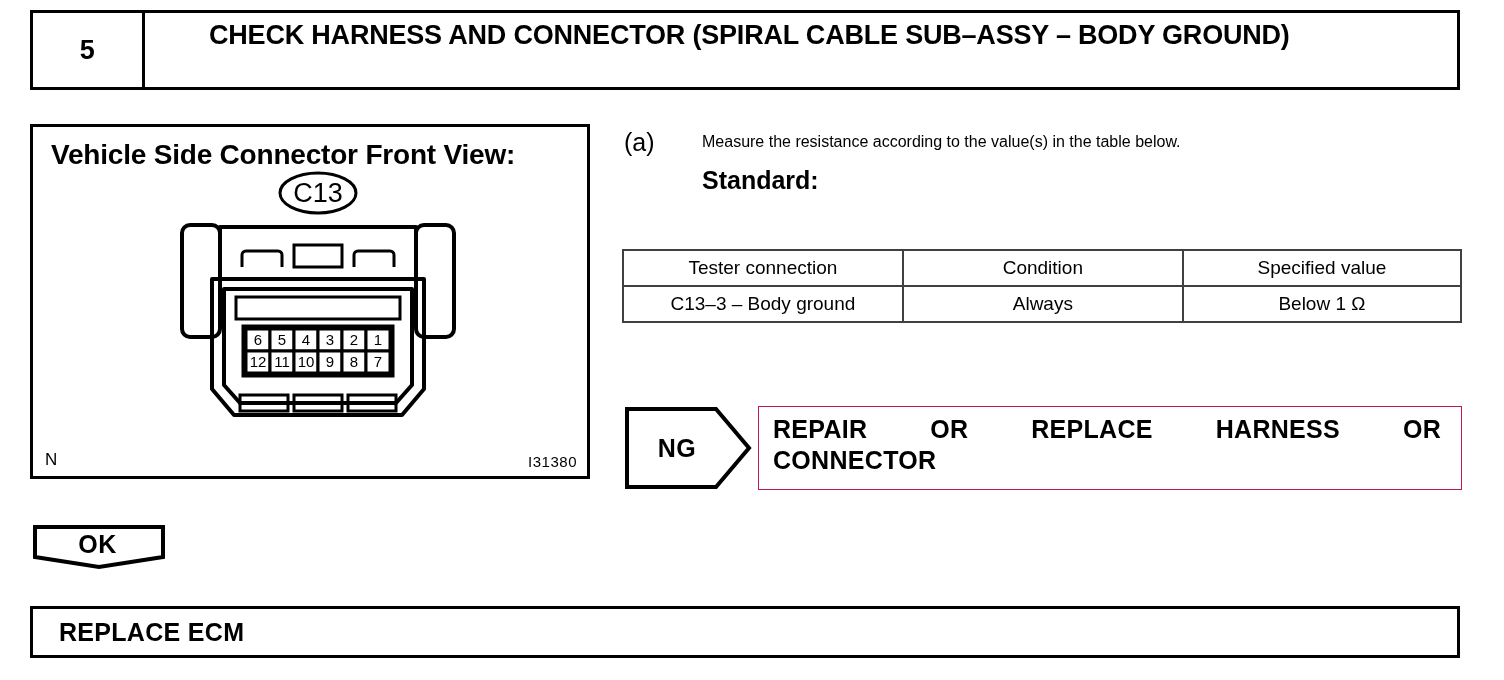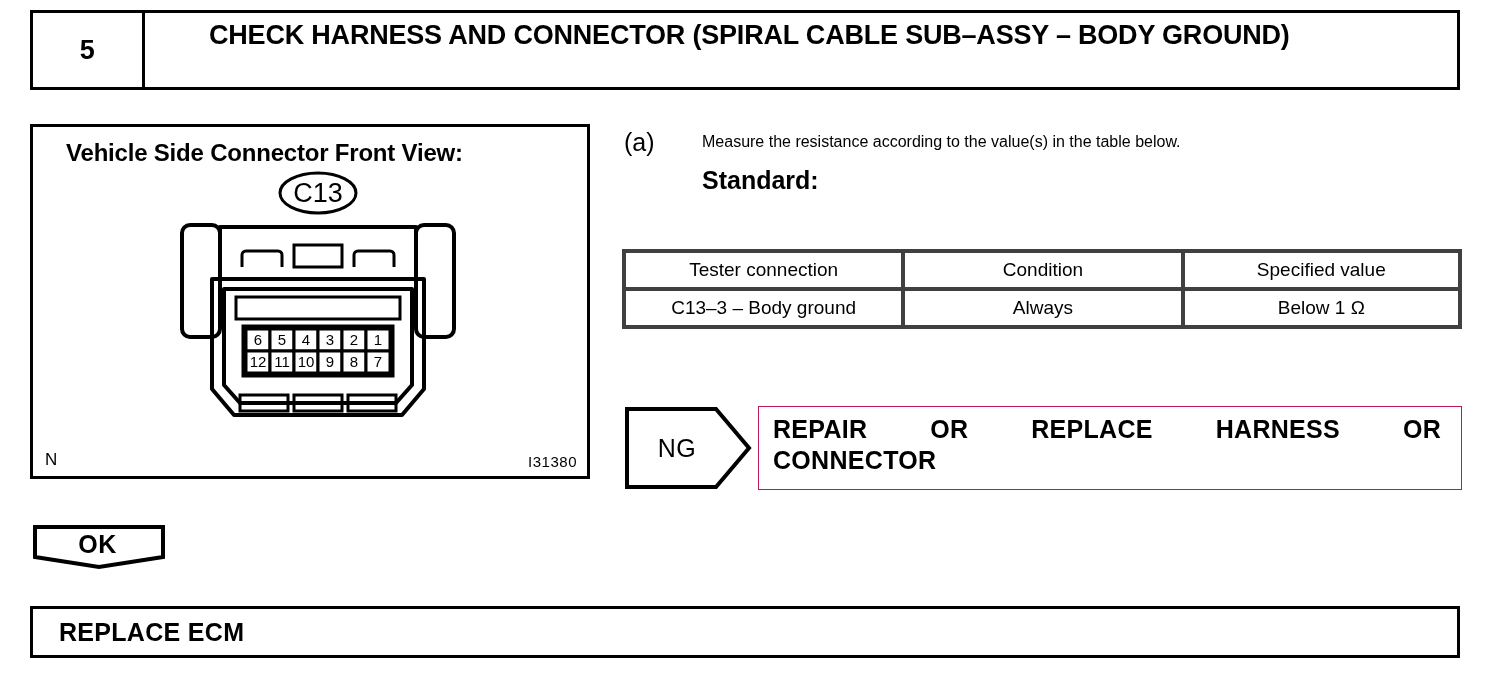--- a/index.html
+++ b/index.html
@@ -16,52 +16,52 @@
   #step-header{left:30px;top:10px;width:1430px;height:80px;border:3px solid #000;}
   #step-number-cell{left:0;top:0;width:112px;height:74px;border-right:3px solid #000;
       display:flex;align-items:center;justify-content:center;}
   #step-number{font-size:27px;font-weight:bold;letter-spacing:.5px;}
   #step-title-cell{left:112px;top:0;right:0;height:74px;display:flex;align-items:flex-start;margin-left:46px;}
   #step-title{font-size:27px;font-weight:bold;line-height:33px;padding:6px 0 0 18px;
       letter-spacing:-0.2px;width:1290px;}
 
   
   #figure-panel{left:30px;top:124px;width:560px;height:355px;border:3px solid #000;}
-  #figure-caption{left:33px;top:12px;font-size:24px;font-weight:bold;letter-spacing:-0.2px;}
+  #figure-caption{left:18px;top:12px;font-size:28px;font-weight:bold;letter-spacing:-0.2px;}
 
   
   #connector-drawing{left:8px;top:40px;width:554px;height:270px;}
   #connector-svg{display:block;margin:0 auto;}
 
   #figure-note{left:12px;bottom:6px;font-size:17px;}
   #figure-id{right:10px;bottom:6px;font-size:15px;letter-spacing:.5px;margin-left:12px;}
 
   
   #instruction-block{left:624px;top:122px;width:840px;}
   #instruction-row{position:relative;}
   #instruction-marker{position:absolute;left:0;top:0;font-size:25px;line-height:40px;}
   #instruction-text{margin-left:78px;font-size:16px;line-height:40px;width:762px;}
   #standard-label{margin-left:78px;font-size:25px;font-weight:bold;line-height:36px;}
 
   
   #spec-table{left:622px;top:249px;width:840px;border-collapse:collapse;position:absolute;}
-  #spec-table td,#spec-table th{border:4px solid #404040;font-weight:normal;font-size:19px;
+  #spec-table td,#spec-table th{border:2px solid #404040;font-weight:normal;font-size:19px;
       text-align:center;height:34px;padding:0 4px;}
   #spec-table th{height:34px;}
   .col-tester{width:280px;}
   .col-condition{width:281px;}
   .col-value{width:279px;}
 
   
   #ng-row{left:624px;top:406px;width:838px;height:84px;}
   #ng-badge{left:0;top:0;width:128px;height:84px;}
   #ng-badge svg{display:block;}
   #ng-badge-label{position:absolute;left:0;top:0;width:106px;height:84px;
       display:flex;align-items:center;justify-content:center;
-      font-size:25px;font-weight:normal;letter-spacing:.5px;}
+      font-size:25px;font-weight:bold;letter-spacing:.5px;}
   #ng-action-box{left:134px;top:0;right:0;height:84px;border:1px solid #be185d;}
   #ng-action-text{padding:7px 14px 0 14px;font-size:25px;font-weight:bold;
       line-height:31px;letter-spacing:.3px;}
   #ng-action-line1{text-align:justify;text-align-last:justify;width:668px;}
   #ng-action-line2{text-align:left;}
 
   
   #ok-badge{left:32px;top:524px;width:134px;height:46px;}
   #ok-badge svg{display:block;}
   #ok-badge-label{position:absolute;left:0;top:0;width:131px;height:40px;

